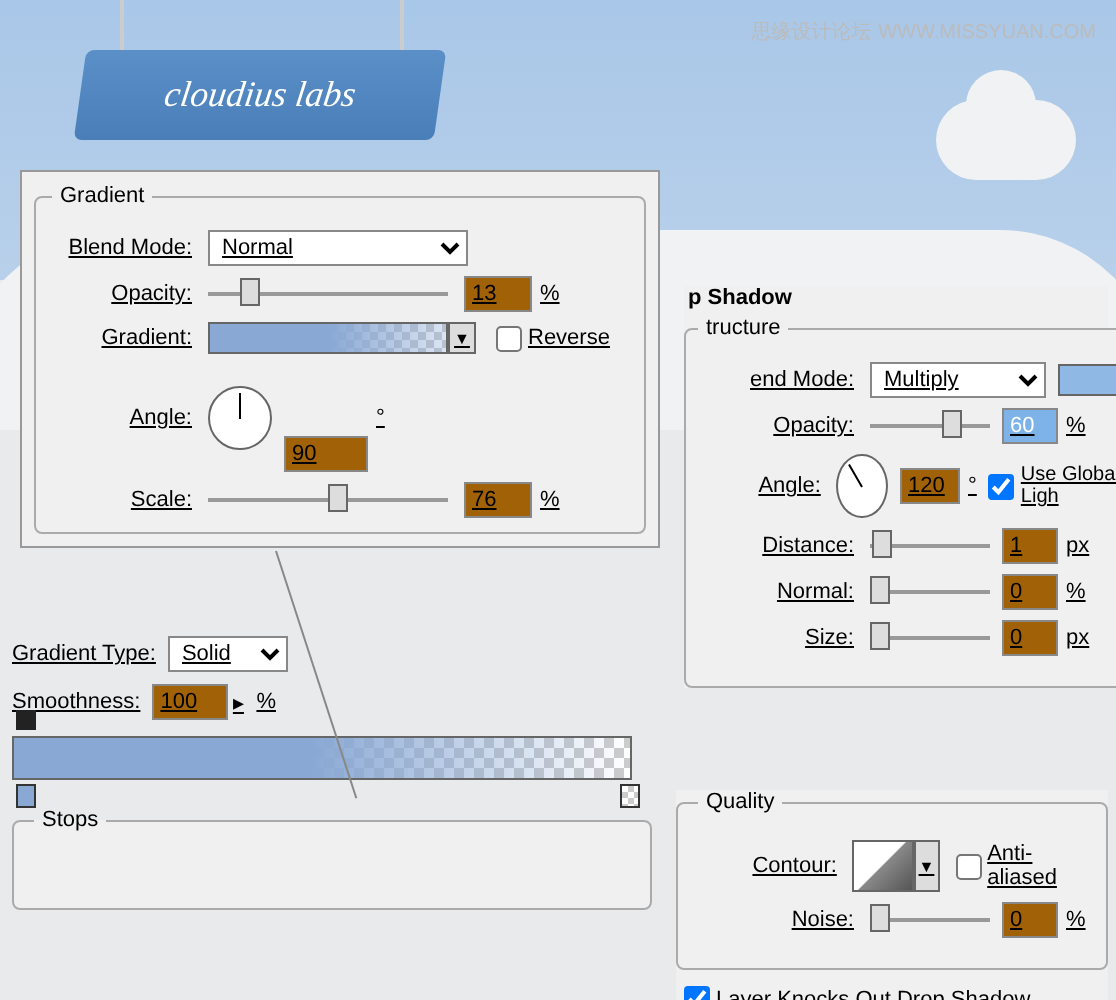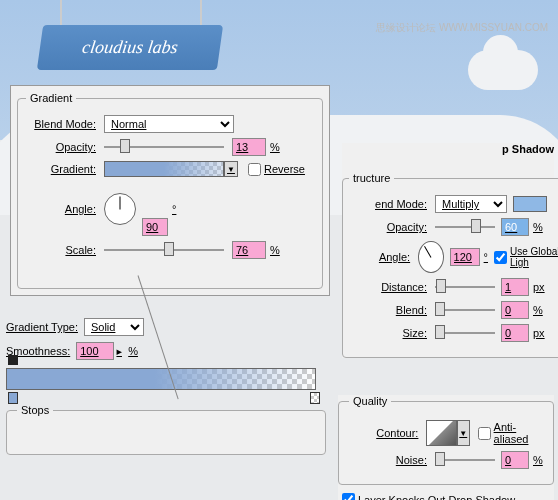--- a/index.html
+++ b/index.html
@@ -7,50 +7,50 @@
 
 .header-bg { position: absolute; top: 0; left: 0; width: 558px; height: 140px; background: linear-gradient(#a9c7e8, #b8d0ea); }
 .cloud { position: absolute; background: #f0f2f4; border-radius: 50px; }
 .cloud1 { top: 50px; right: 20px; width: 70px; height: 40px; }
 .cloud1::before { content: ''; position: absolute; background: #f0f2f4; border-radius: 50%; width: 35px; height: 35px; top: -15px; left: 15px; }
 .cloud2 { top: 115px; left: -20px; width: 600px; height: 100px; border-radius: 80px 80px 0 0; }
 .sign { position: absolute; top: 25px; left: 40px; width: 180px; height: 45px; background: linear-gradient(#5b8fc8, #4a7eb8); border-radius: 4px; transform: skewX(-8deg); display: flex; align-items: center; justify-content: center; color: #fff; font-size: 18px; font-style: italic; font-family: cursive; }
 .sign-rope { position: absolute; width: 2px; height: 30px; background: #ccc; top: -3px; }
 .rope1 { left: 60px; } .rope2 { left: 200px; }
 
-.watermark { position: absolute; top: 8px; right: 10px; color: #999; font-size: 12px; margin-top: 12px; }
+.watermark { position: absolute; top: 8px; right: 10px; color: #999; font-size: 12px; }
 .watermark span { color: #bbb; font-size: 10px; }
 
 fieldset { border: 1px solid #aaa; border-radius: 4px; padding: 8px 10px 10px; background: #f0f0f0; }
 legend { padding: 0 4px; font-size: 11px; }
 
 .panel-grad-overlay { position: absolute; top: 85px; left: 10px; width: 320px; background: #f0f0f0; border: 1px solid #999; padding: 6px; }
 .panel-grad-overlay .title { font-weight: bold; color: #3a6ea5; margin-bottom: 4px; }
-.panel-grad-overlay fieldset { padding: 6px 8px 24px; }
+.panel-grad-overlay fieldset { padding: 6px 8px 2px; }
 
 .row { display: flex; align-items: center; margin: 5px 0; text-decoration: underline; }
 .label { width: 70px; text-align: right; margin-right: 8px; }
 .label2 { width: 78px; text-align: right; margin-right: 8px; }
 
 select { height: 18px; border: 1px solid #888; background: #fff; font-size: 11px; padding: 0 2px; }
-input[type="text"] { height: 18px; border: 1px solid #888; background: #f9a8d4; padding: 0 3px; font-size: 11px; text-align: left; }
+input[type="text"] { height: 18px; border: 1px solid #888; background: #a16207; padding: 0 3px; font-size: 11px; text-align: left; }
 input[type="checkbox"] { width: 13px; height: 13px; margin-right: 3px; }
 
 .slider { height: 18px; display: flex; align-items: center; position: relative; flex: 1; }
 .slider-track { height: 2px; background: #999; flex: 1; position: relative; }
 .slider-thumb { position: absolute; width: 10px; height: 14px; background: #ddd; border: 1px solid #666; top: -7px; }
 
 .gradient-preview { width: 120px; height: 16px; border: 1px solid #666; background: linear-gradient(to right, #89a8d4 0%, #89a8d4 50%, rgba(137,168,212,0.3) 100%), repeating-conic-gradient(#ccc 0 25%, #fff 0 50%) 0 0/8px 8px; }
 .dropdown-arrow { width: 14px; height: 16px; border: 1px solid #666; background: #ddd; display: flex; align-items: center; justify-content: center; font-size: 8px; }
 
 .angle-dial { width: 32px; height: 32px; border: 1px solid #666; border-radius: 50%; background: #fff; position: relative; margin-right: 6px; }
 .angle-hand { position: absolute; width: 13px; height: 1px; background: #000; top: 50%; left: 50%; transform-origin: left center; }
 
 .panel-drop-shadow { position: absolute; top: 143px; left: 342px; width: 212px; background: #f0f0f0; }
-.panel-drop-shadow .title { font-weight: bold; margin-bottom: 17px; padding-left: 2px; text-align: right; }
+.panel-drop-shadow .title { font-weight: bold; margin-bottom: 3px; padding-left: 2px; }
 .panel-drop-shadow fieldset { padding: 6px 6px 10px; }
 
 .color-swatch { width: 34px; height: 16px; border: 1px solid #666; }
 
 .panel-grad-editor { position: absolute; top: 313px; left: 6px; width: 320px; }
 .gradient-bar { width: 310px; height: 22px; border: 1px solid #666; margin: 8px 0 4px; background: linear-gradient(to right, #89a8d4 0%, #89a8d4 48%, rgba(137,168,212,0) 100%), repeating-conic-gradient(#ccc 0 25%, #fff 0 50%) 0 0/10px 10px; }
 .stop-top { position: absolute; width: 10px; height: 10px; background: #222; top: 355px; }
 .stop-bot { position: absolute; width: 10px; height: 12px; border: 1px solid #333; top: 392px; }
 
 .panel-quality { position: absolute; top: 395px; left: 338px; width: 216px; background: #f0f0f0; }
@@ -107,21 +107,21 @@
         <span>Reverse</span>
       </label>
     </div>
 
 
     <div class="row">
       <div class="label">Angle:</div>
       <div class="angle-dial">
           <div class="angle-hand" style="transform:rotate(-90deg)"></div>
         </div>
-      <input type="text" style="width: 26px; margin-top: 36px;" value="90">
+      <input type="text" style="width: 42px; margin-top: 36px;" value="90">
       <span class="unit">°</span>
     </div>
 
     <div class="row">
       <div class="label">Scale:</div>
       <div class="slider" style="max-width:120px">
         <div class="slider-track">
             <div class="slider-thumb" style="left:50%"></div>
           </div>
       </div>
@@ -131,21 +131,21 @@
   </fieldset>
 </div>
 
 <div class="panel-drop-shadow">
   <div class="title">p Shadow</div>
   <fieldset>
     <legend>tructure</legend>
 
     <div class="row">
       <div class="label2">end Mode:</div>
-      <select style="width:72px"><option>Multiply</option></select>
+      <select style="width:88px"><option>Multiply</option></select>
       <div class="color-swatch" style="margin-left:6px;background:#8fb8e5"></div>
     </div>
 
     <div class="row">
       <div class="label2">Opacity:</div>
       <div class="slider" style="max-width:60px">
         <div class="slider-track">
             <div class="slider-thumb" style="left:60%"></div>
           </div>
       </div>
@@ -171,21 +171,21 @@
       <div class="slider" style="max-width:60px">
         <div class="slider-track">
             <div class="slider-thumb" style="left:2%"></div>
           </div>
       </div>
       <input type="text" style="width: 28px; margin-left: 6px;" value="1">
       <span class="unit">px</span>
     </div>
 
     <div class="row">
-      <div class="label2">Blend:</div>
+      <div class="label2">Normal:</div>
       <div class="slider" style="max-width:60px">
         <div class="slider-track">
             <div class="slider-thumb" style="left:0"></div>
           </div>
       </div>
       <input type="text" style="width: 28px; margin-left: 6px;" value="0">
       <span class="unit">%</span>
     </div>
 
     <div class="row">

